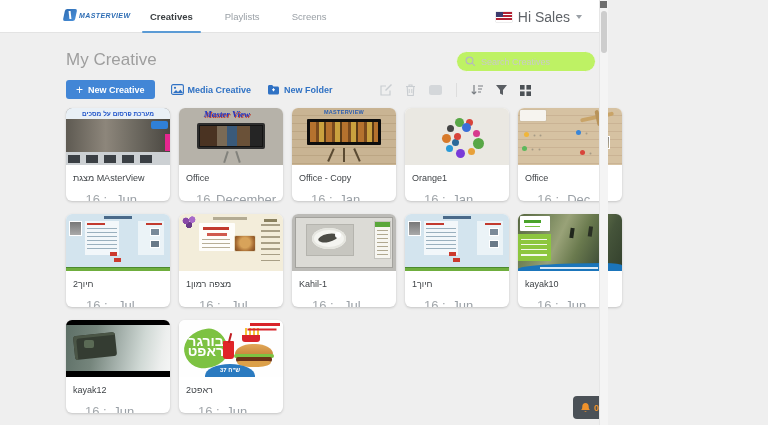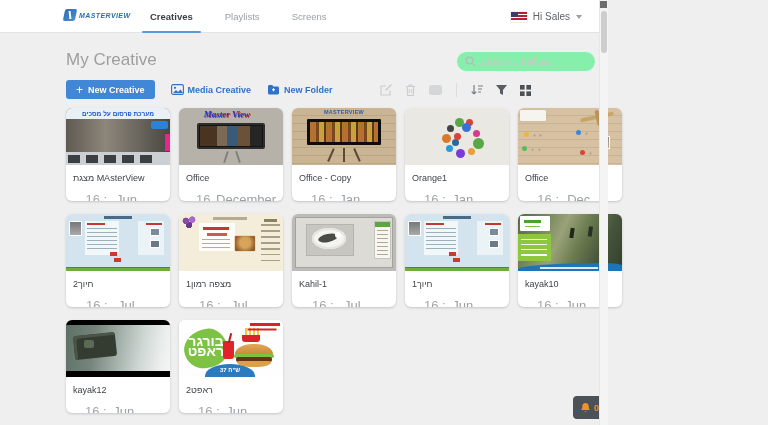--- a/index.html
+++ b/index.html
@@ -15,26 +15,26 @@
 .logo-mark::after{content:"";position:absolute;left:5px;top:2px;width:2px;height:8px;background:#fff;transform:skewX(18deg)}
 .logo-text{font-size:7px;font-weight:700;font-style:italic;color:#2e6db4;letter-spacing:.4px}
 .tabs{position:absolute;left:146px;top:0;height:33px;display:flex;gap:24px}
 .tab{position:relative;height:33px;display:flex;align-items:center;font-size:9.5px;color:#9aa0a6;cursor:pointer;padding:0 4px}
 .tab.active{color:#3c4043;font-weight:700}
 .tab .underline{display:none}
 .tab.active .underline{display:block;position:absolute;left:-4px;right:-4px;bottom:0;height:2.5px;background:#5b9bd5;border-radius:2px}
 .user{position:absolute;right:26px;top:0;height:33px;display:flex;align-items:center;gap:6px;cursor:pointer}
 .flag{width:16px;height:10px;background:repeating-linear-gradient(180deg,#b22234 0 1.6px,#fff 1.6px 3.2px);position:relative;box-shadow:0 0 1px #999}
 .flag::after{content:"";position:absolute;left:0;top:0;width:7px;height:5px;background:#3c3b6e}
-.user-name{font-size:10px;color:#5f6368}
+.user-name{font-size:14px;color:#5f6368}
 .caret{width:0;height:0;border-left:3.5px solid transparent;border-right:3.5px solid transparent;border-top:4px solid #9aa0a6}
 
 
 .page-title{position:absolute;left:66px;top:50px;font-size:17px;color:#9e9e9e}
-.search{position:absolute;right:12px;top:51px;width:140px;height:21px;background:#86efac;border:1px solid #f1f1f1;border-radius:11px;display:flex;align-items:center;padding:0 8px;gap:5px}
+.search{position:absolute;right:12px;top:51px;width:140px;height:21px;background:#bef264;border:1px solid #f1f1f1;border-radius:11px;display:flex;align-items:center;padding:0 8px;gap:5px}
 .search input{border:none;outline:none;background:transparent;font-size:9px;color:#555;width:100%;font-family:inherit}
 .search input::placeholder{color:#c9c9c9}
 .actions{position:absolute;left:66px;top:80px;display:flex;align-items:center;gap:16px}
 .btn-new{height:19px;background:#4286d6;color:#fff;border:none;border-radius:3px;font-size:9px;font-weight:700;display:flex;align-items:center;gap:5px;padding:0 10px;cursor:pointer;font-family:inherit}
 .btn-new .plus{font-size:12px;font-weight:400;line-height:1}
 .link-btn{display:flex;align-items:center;gap:4px;color:#3072c4;font-size:9px;font-weight:700;background:none;border:none;cursor:pointer;font-family:inherit}
 .tools{position:absolute;right:76px;top:83px;display:flex;align-items:center;gap:11px}
 .ticon{display:flex;cursor:pointer}
 .tsep{width:1px;height:14px;background:#ddd;margin:0 2px}
 

